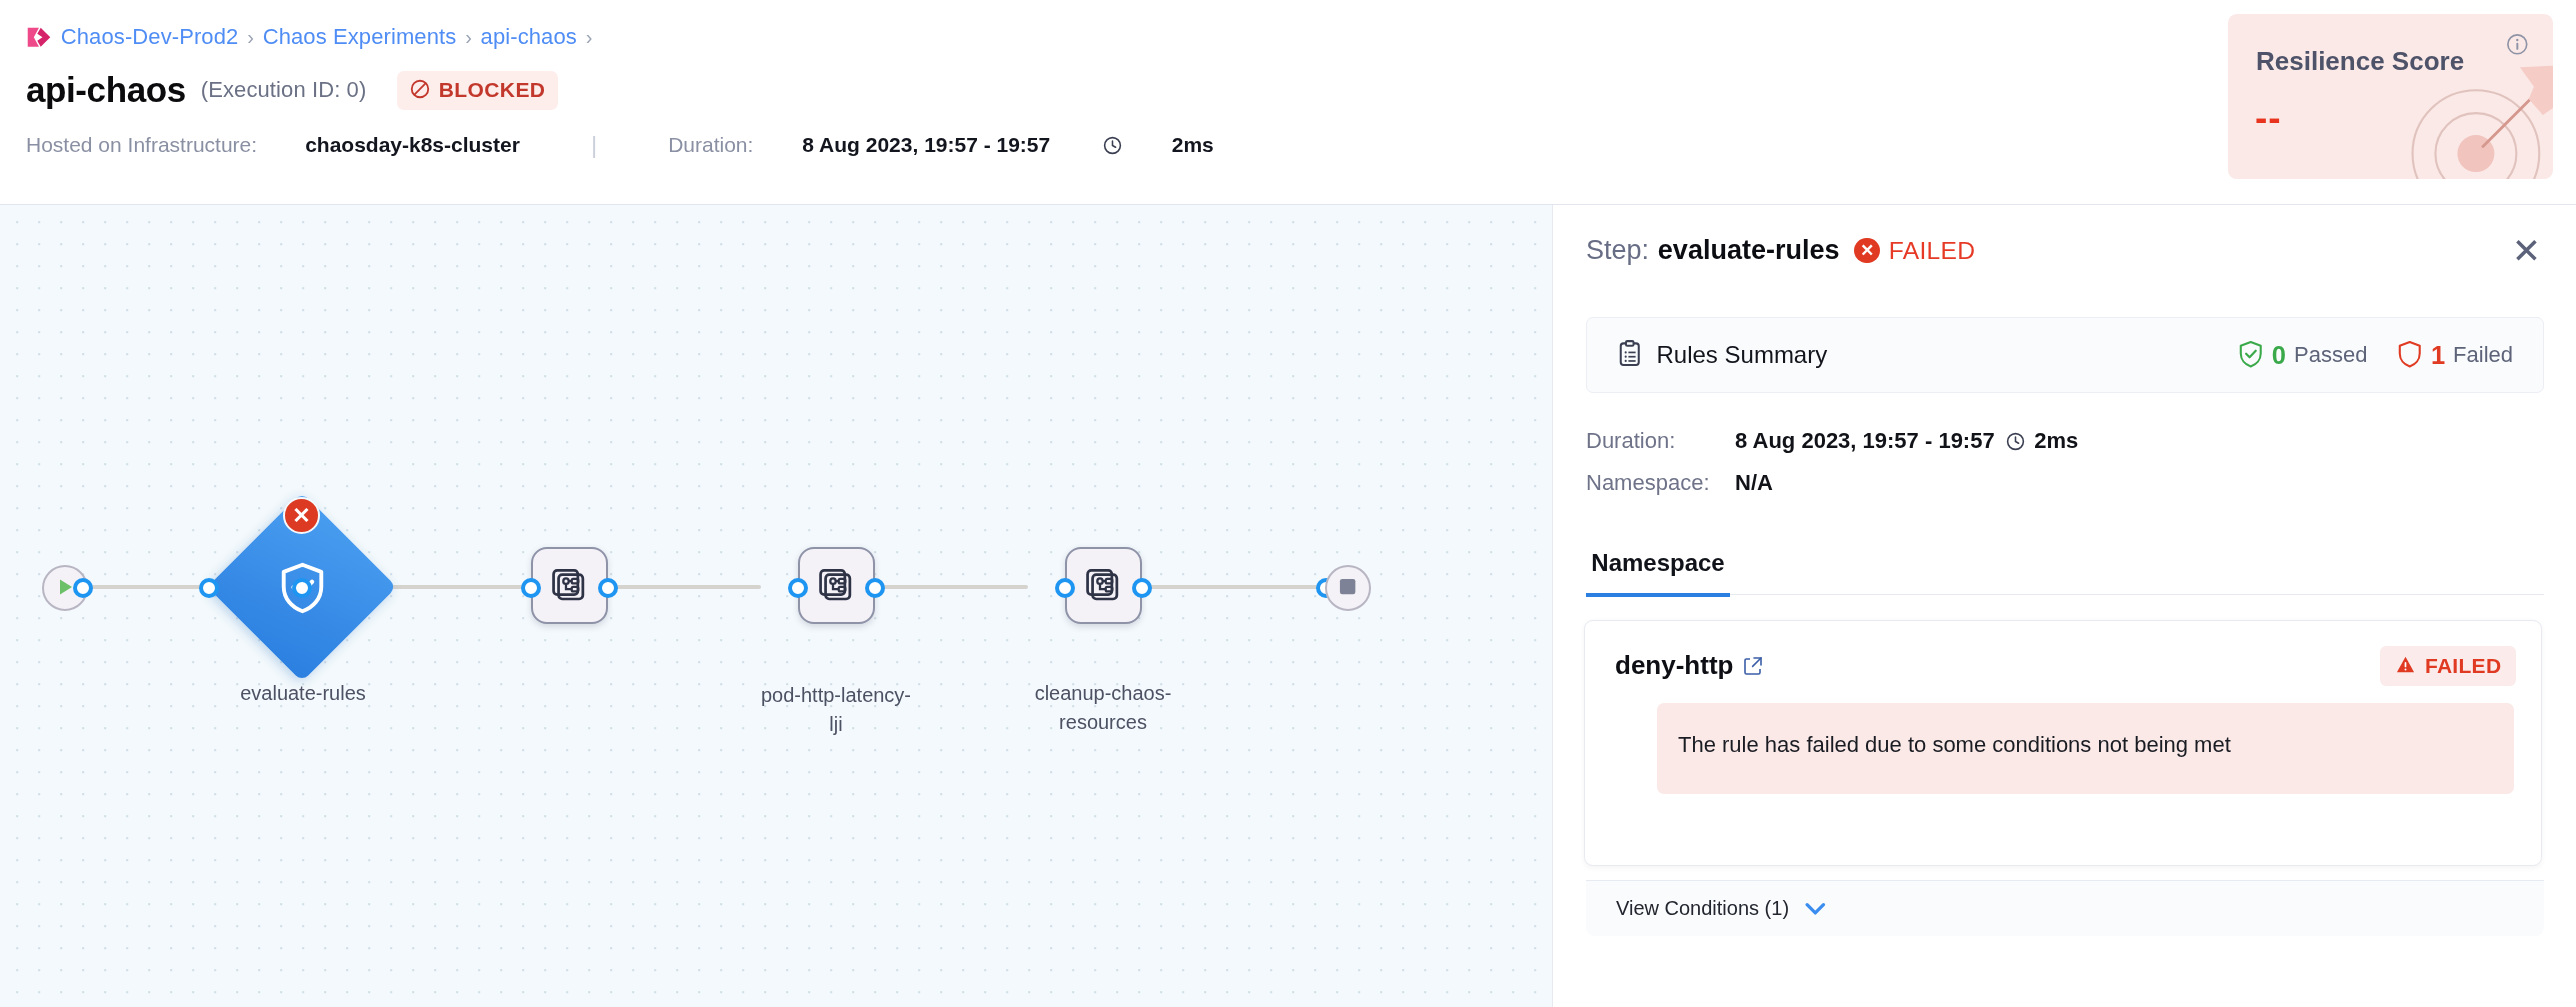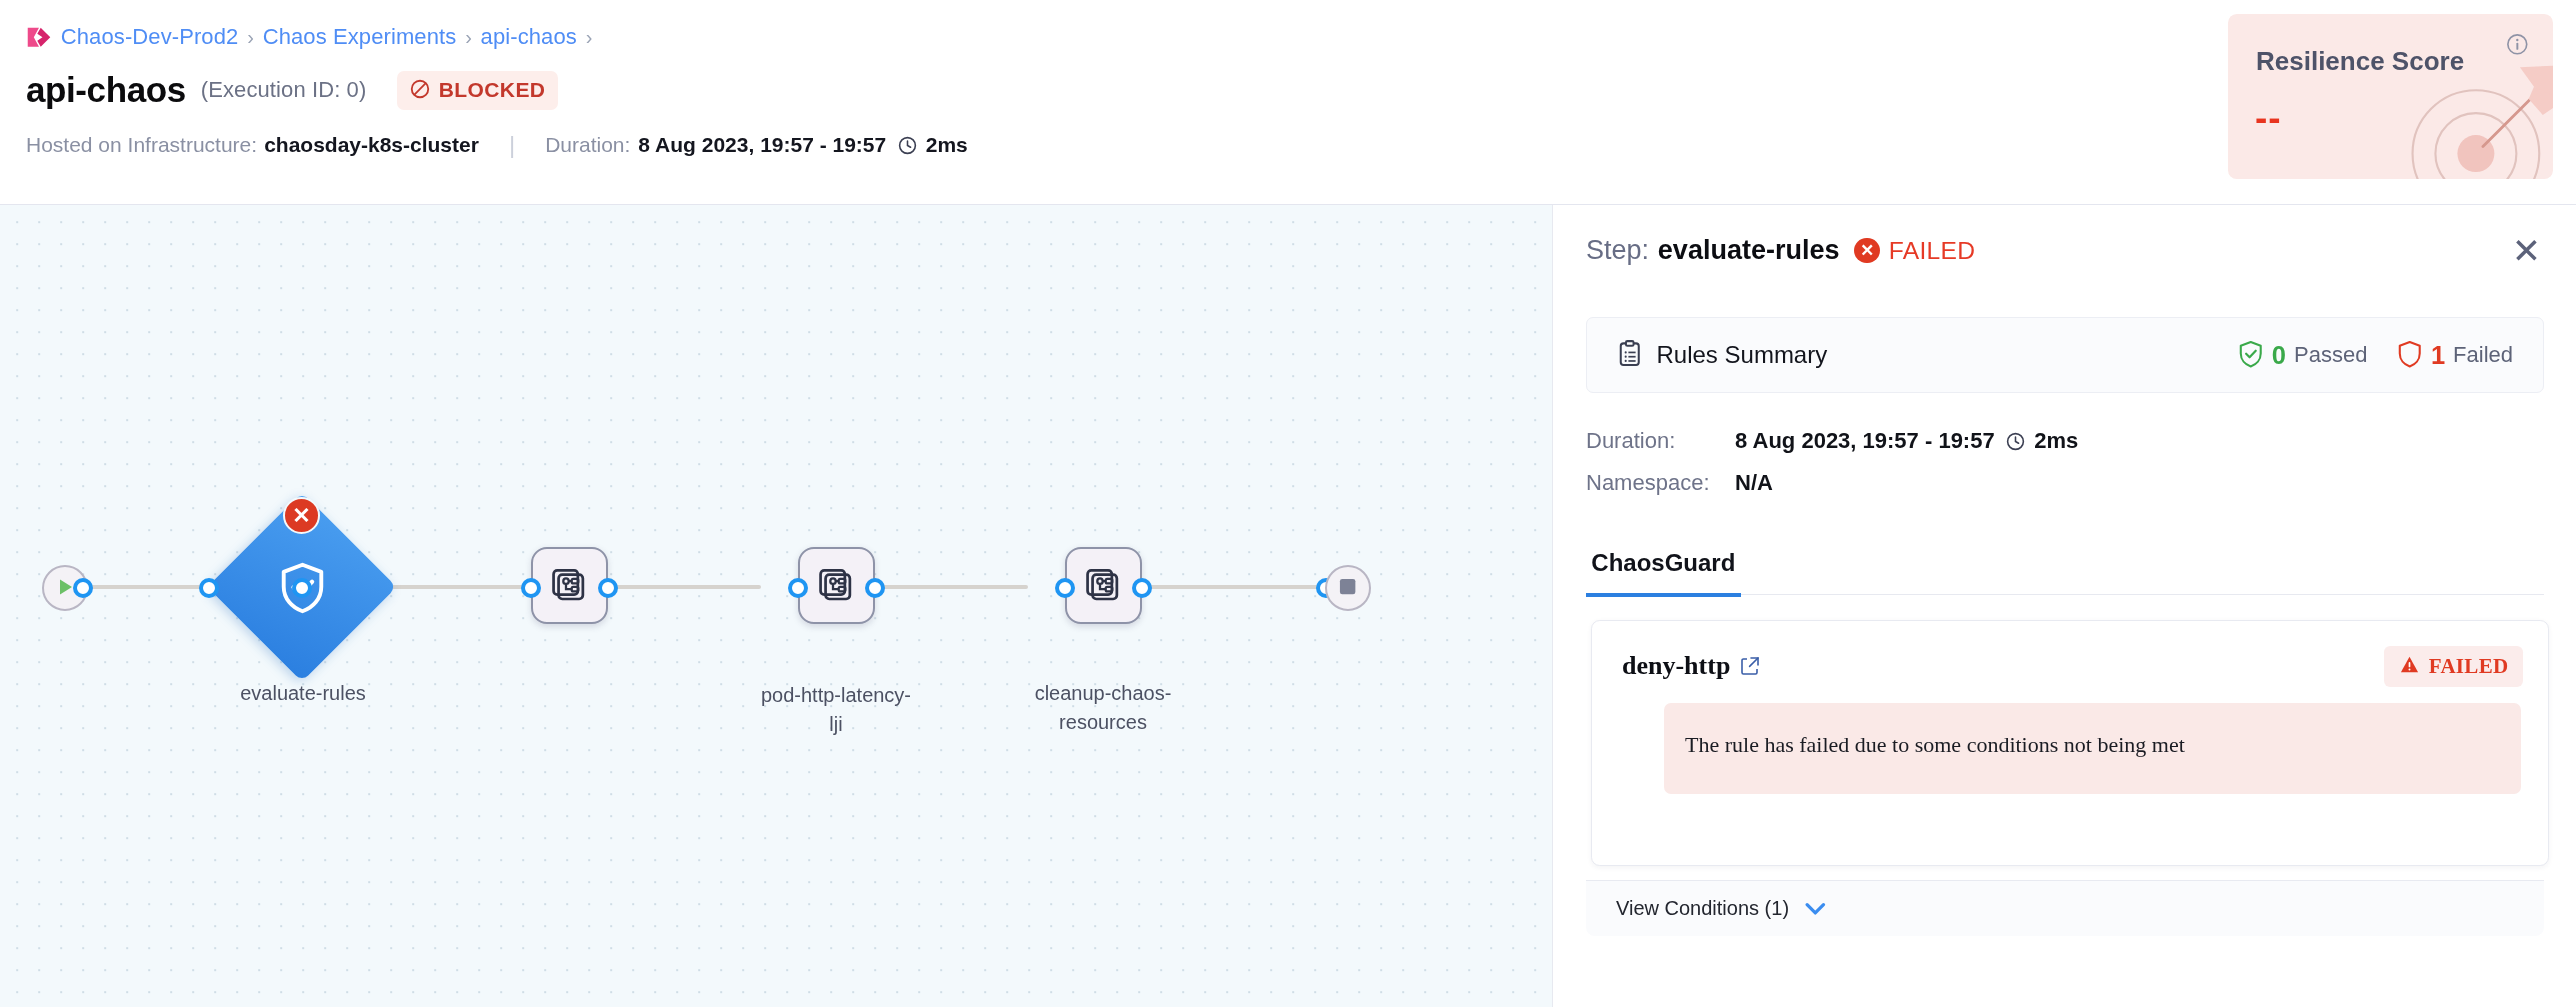--- a/index.html
+++ b/index.html
@@ -30,21 +30,21 @@
   .exec-id { font-size: 22px; color: #6b7185; letter-spacing: 0.1px; }
   .status-pill {
     display: inline-flex; align-items: center; gap: 8px;
     background: #fdeeeb; border-radius: 7px;
     padding: 7px 13px 7px 11.4px; margin-left: 16px;
   }
   .status-pill .ptext {
     font-size: 21px; font-weight: 700; color: #c3382c; letter-spacing: 0.4px;
   }
 
-  .meta-row { display: flex; align-items: center; margin-top: 21px; font-size: 21px; }
+  .meta-row { display: flex; align-items: center; margin-top: 21px; font-size: 21px; gap: 41px; }
   .meta-label { color: #8a90a3; }
   .meta-strong { color: #14161f; font-weight: 700; margin-left: 7px; }
   .meta-div { color: #ccd0db; margin: 0 30px; font-size: 24px; }
   .meta-plain { color: #14161f; font-weight: 600; margin-left: 8px; }
   .clock-ico { margin: 0 8px 0 10.5px; display: inline-flex; vertical-align: -3.5px; }
 
   
   .res-card {
     position: absolute; right: 23px; top: 14px;
     width: 325px; height: 165px;
@@ -151,24 +151,23 @@
     position: absolute; left: 33px; top: 344px; width: 958px;
     border-bottom: 1.8px solid #e7e9f0; display: flex;
   }
   .tab {
     font-size: 24px; font-weight: 700; color: #11131a;
     padding: 0 5.3px 16px 5.3px; border-bottom: 4.4px solid #2b7fe0;
     cursor: pointer; margin-bottom: -2.6px;
   }
 
   .rule-card {
-    position: absolute; left: 38px; top: 415px; width: 958px; height: 246px;
+    position: absolute; left: 31px; top: 415px; width: 958px; height: 246px;
     background: #fff; border: 1.3px solid #e8eaf1; border-radius: 8.8px;
     box-shadow: 0 1.8px 5.3px rgba(35,45,80,.05);
-    font-family: Liberation Serif, serif;
   }
   .rule-head { display: flex; align-items: center; padding: 24.6px 24.6px 0 30px; }
   .rule-name { font-size: 26px; font-weight: 700; color: #0d0f15; }
   .ext-ico { margin-left: 9.7px; cursor: pointer; display: inline-flex; vertical-align: 1.8px; }
   .failed-pill {
     margin-left: auto; display: inline-flex; align-items: center; gap: 8.8px;
     background: #fbeceb; border-radius: 6.2px; padding: 8px 15px;
   }
   .failed-pill .t { font-size: 21px; color: #e03a22; font-weight: 700; letter-spacing: 0.3px; }
 
@@ -416,21 +415,21 @@
           <span>2ms</span>
         </span>
       </div>
       <div class="drow">
         <span class="dkey">Namespace:</span>
         <span class="dval">N/A</span>
       </div>
     </div>
 
     <div class="tabs">
-      <span class="tab">ChaosGuard</span>
+      <span class="tab">Namespace</span>
     </div>
 
     <div class="rule-card">
       <div class="rule-head">
         <span class="rule-name">deny-http</span>
         <span class="ext-ico">
           <svg width="20" height="20" viewBox="0 0 20 20">
             <path d="M7 3 H3.4 A1.4 1.4 0 0 0 2 4.4 V16.6 A1.4 1.4 0 0 0 3.4 18 H15.6 A1.4 1.4 0 0 0 17 16.6 V13" fill="none" stroke="#3a5ea8" stroke-width="1.6"></path>
             <path d="M11 2 H18 V9" fill="none" stroke="#3a5ea8" stroke-width="1.6" stroke-linecap="round"></path>
             <path d="M18 2 L9.6 10.4" fill="none" stroke="#3a5ea8" stroke-width="1.6" stroke-linecap="round"></path>

